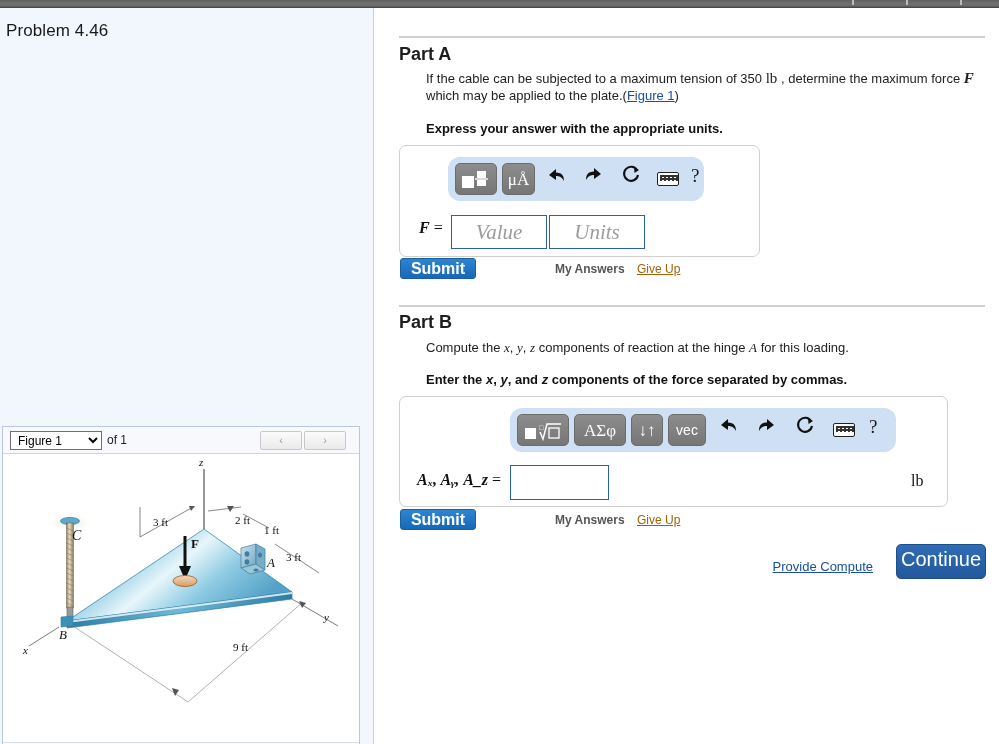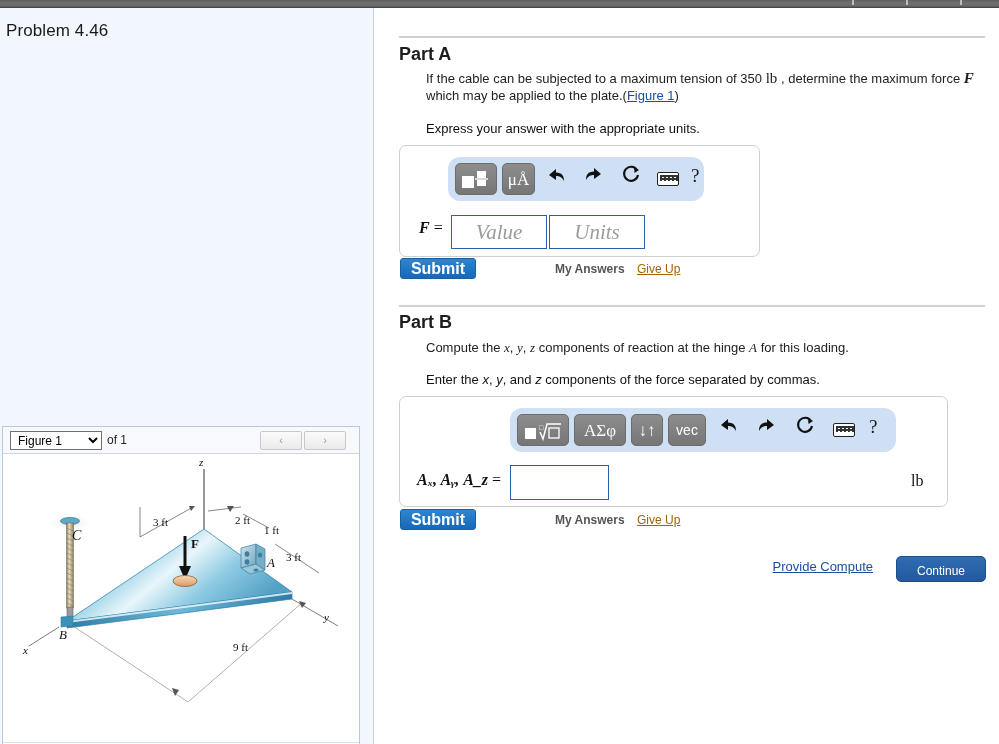--- a/index.html
+++ b/index.html
@@ -85,21 +85,21 @@
   .qtext {
     position: absolute; left: 51px; width: 560px;
     font-size: 13px; color: #222; line-height: 17px;
   }
   .qtext i { font-family: "Liberation Serif", serif; font-style: italic; }
   .serif { font-family: "Liberation Serif", serif; }
   .mathit { font-family: "Liberation Serif", serif; font-style: italic; font-weight: bold; }
   .figlink { color: #1a4fa0; text-decoration: underline; }
   .bolddir {
     position: absolute; left: 51px;
-    font-size: 13px; font-weight: normal; color: #111;
+    font-size: 13px; font-weight: bold; color: #111;
   }
 
   
   .answerbox {
     position: absolute;
     border: 1px solid #cfcfcf; border-radius: 7px; background: #fff;
   }
   .mathtoolbar {
     position: absolute; background: #cfe0f5; border-radius: 12px;
     height: 44px;
@@ -149,24 +149,24 @@
   }
   .giveup {
     position: absolute; font-size: 12px; font-weight: normal;
     color: #a16207; text-decoration: underline;
   }
   #provide-feedback {
     position: absolute; right: 126px; top: 551px;
     font-size: 13px; color: #1a4fa0; text-decoration: underline;
   }
   #continue-btn {
-    position: absolute; left: 521px; top: 536px; width: 90px; height: 26px;
+    position: absolute; left: 521px; top: 536px; width: 90px; height: 35px;
     background: linear-gradient(to bottom,#2f6db5,#23589c);
     border: 1px solid #1d4e8c; border-radius: 5px;
-    color: #fff; font-size: 12px; text-align: center; line-height: 29px; margin-top: 12px;
+    color: #fff; font-size: 20px; text-align: center; line-height: 29px;
   }
   .kbd {
     width: 22px; height: 14px; border: 1px solid #222; border-radius: 2px;
     background: #fff; position: relative; margin: 7px auto 0 auto;
   }
   .kbd::before {
     content: ""; position: absolute; left: 2px; top: 2px;
     width: 18px; height: 6px;
     background:
       repeating-linear-gradient(to right, #333 0 2px, transparent 2px 4px),

